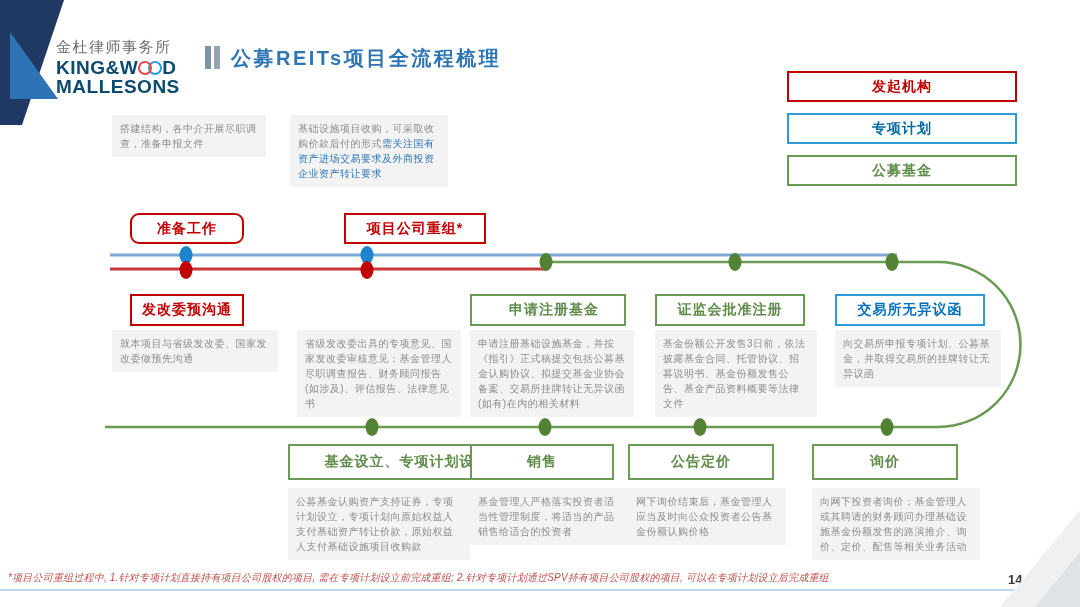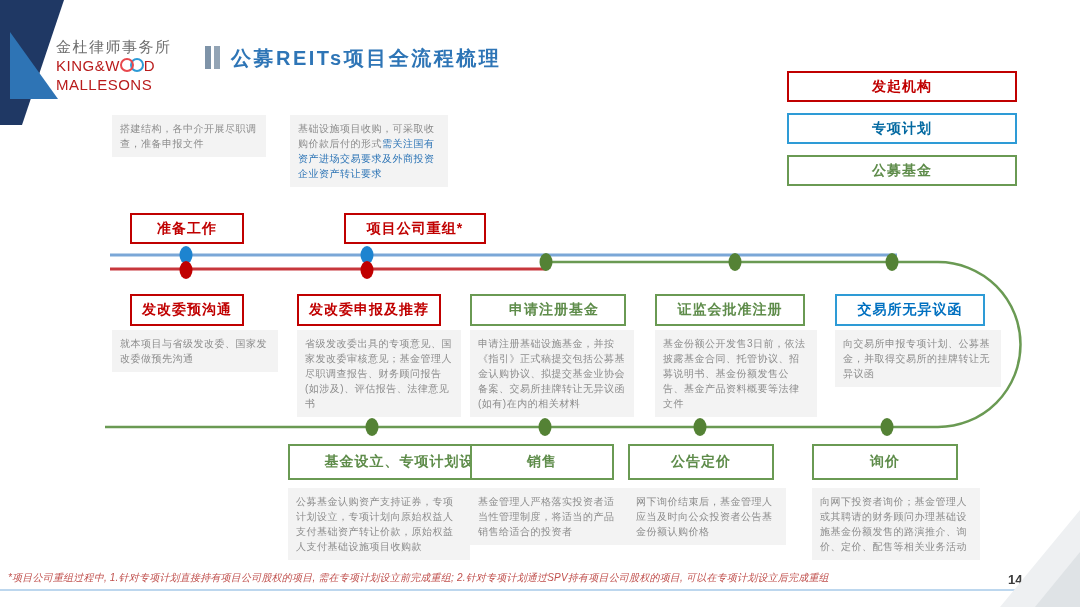--- a/index.html
+++ b/index.html
@@ -4,21 +4,21 @@
 <style>
   html,body{margin:0;padding:0;background:#fff;}
   #slide{
     position:relative;width:1080px;height:607px;background:#ffffff;
     font-family:"Liberation Sans","DejaVu Sans",sans-serif;overflow:hidden;
   }
   .abs{position:absolute;}
   svg{display:block;}
   
   .logo-cn{left:56px;top:38px;font-size:15px;color:#6f6f6f;letter-spacing:1.5px;}
-  .logo-en{color:#b91c1c;font-size:15px;letter-spacing:0.5px;font-weight:400;}
+  .logo-en{color:#0c4a6e;font-size:19px;letter-spacing:0.5px;font-weight:700;}
   .ring{display:inline-block;width:10px;height:10px;border-radius:50%;vertical-align:-1px;}
   .ring.red{border:2.5px solid #e8484d;margin-right:-4px;position:relative;z-index:2;background:transparent;}
   .ring.blue{border:2.5px solid #2e9bd6;}
   
   .title-bars{left:205px;top:46px;display:flex;gap:3px;}
   .title-bars i{display:block;width:6px;height:23px;background:#93a4b5;}
   .title-bars i:first-child{background:#7e93a8;}
   .page-title{left:231px;top:45px;font-size:20px;font-weight:bold;color:#2e75b6;letter-spacing:2.5px;white-space:nowrap;}
   
   .legend-box{left:787px;width:226px;height:27px;background:#fff;border:2px solid;display:flex;align-items:center;justify-content:center;font-size:14px;font-weight:bold;letter-spacing:1px;}
@@ -77,25 +77,24 @@
     <ellipse cx="367" cy="270" rx="6.5" ry="9" fill="#c00000"></ellipse>
     <ellipse cx="546" cy="262" rx="6.5" ry="9" fill="#548235"></ellipse>
     <ellipse cx="735" cy="262" rx="6.5" ry="9" fill="#548235"></ellipse>
     <ellipse cx="892" cy="262" rx="6.5" ry="9" fill="#548235"></ellipse>
     <ellipse cx="372" cy="427" rx="6.5" ry="9" fill="#548235"></ellipse>
     <ellipse cx="545" cy="427" rx="6.5" ry="9" fill="#548235"></ellipse>
     <ellipse cx="700" cy="427" rx="6.5" ry="9" fill="#548235"></ellipse>
     <ellipse cx="887" cy="427" rx="6.5" ry="9" fill="#548235"></ellipse>
   </svg>
 
-  <div class="abs box red" style="left:130px;top:213px;width:110px;height:27px;">准备工作</div>
+  <div class="abs box red" style="left:130px;top:213px;width:110px;height:27px;border-radius:9px;">准备工作</div>
   <div class="abs box red" style="left:297px;top:213px;width:138px;height:27px;margin-left:47px;">项目公司重组*</div>
 
   <div class="abs box red" style="left:130px;top:294px;width:110px;height:28px;">发改委预沟通</div>
-  <div class="abs box red" style="left:297px;top:294px;width:140px;height:28px;">发改委申报及推荐</div>
   <div class="abs box green" style="left:470px;top:294px;width:140px;height:28px;padding-left:12px;">申请注册基金</div>
   <div class="abs box green" style="left:655px;top:294px;width:146px;height:28px;">证监会批准注册</div>
   <div class="abs box blue" style="left:835px;top:294px;width:146px;height:28px;">交易所无异议函</div>
 
   <div class="abs desc" style="left:112px;top:330px;width:150px;">就本项目与省级发改委、国家发改委做预先沟通</div>
   <div class="abs desc" style="left:297px;top:330px;width:148px;">省级发改委出具的专项意见、国家发改委审核意见；基金管理人尽职调查报告、财务顾问报告(如涉及)、评估报告、法律意见书</div>
   <div class="abs desc" style="left:470px;top:330px;width:148px;">申请注册基础设施基金，并按《指引》正式稿提交包括公募基金认购协议、拟提交基金业协会备案、交易所挂牌转让无异议函(如有)在内的相关材料</div>
   <div class="abs desc" style="left:655px;top:330px;width:146px;">基金份额公开发售3日前，依法披露基金合同、托管协议、招募说明书、基金份额发售公告、基金产品资料概要等法律文件</div>
   <div class="abs desc" style="left:835px;top:330px;width:150px;">向交易所申报专项计划、公募基金，并取得交易所的挂牌转让无异议函</div>
 

